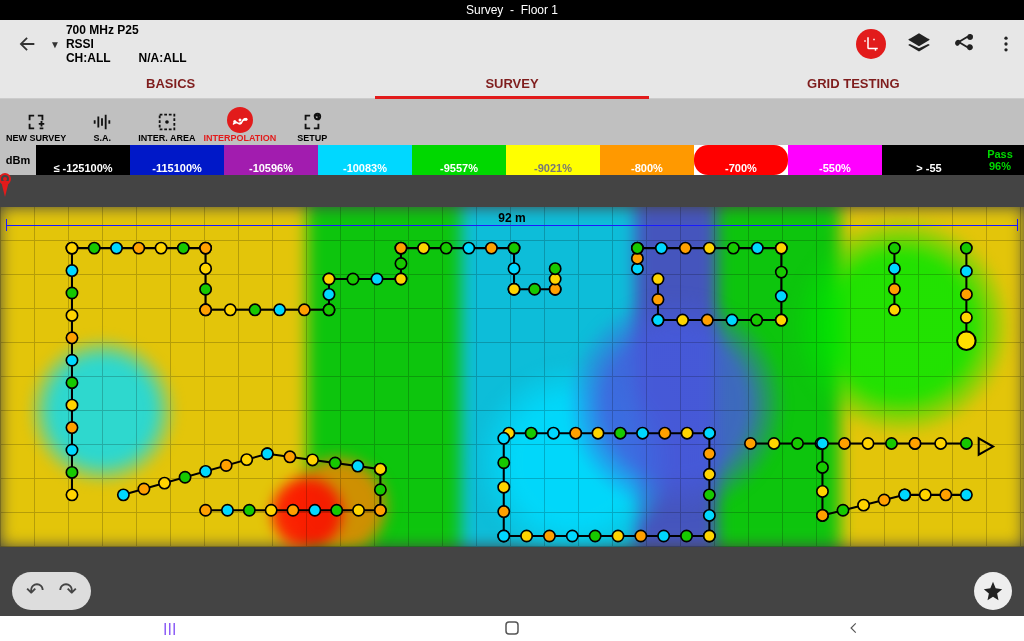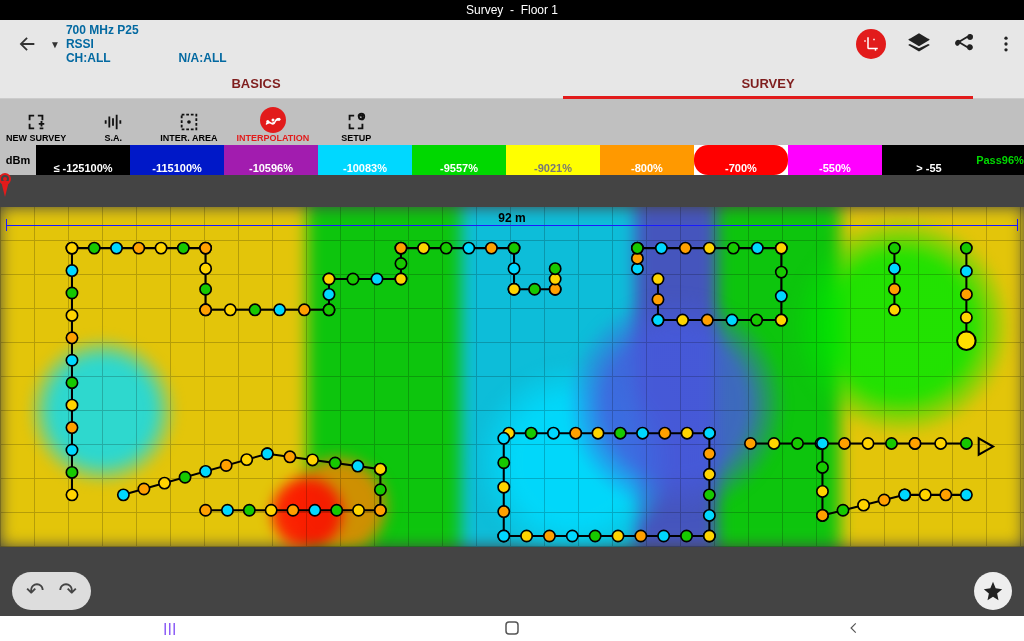--- a/index.html
+++ b/index.html
@@ -1,37 +1,37 @@
 <!DOCTYPE html>
 <html><head>
 <meta charset="utf-8">
 <style>
   html,body{margin:0;padding:0;font-family:Arial,Helvetica,sans-serif;background:#fff;width:1024px;height:641px;overflow:hidden;}
   .status-bar{height:20px;background:#000;color:#fff;font-size:12px;display:flex;align-items:center;justify-content:center;}
   .top-bar{height:48px;background:#e7e7e7;display:flex;align-items:center;position:relative;}
   .back{padding:0 16px;font-size:22px;color:#333;cursor:pointer;}
   .dd{font-size:10px;color:#333;margin-left:-4px;}
-  .info{color:#0369a1;font-size:12px;line-height:14px;font-weight:700;padding-left:6px;}
-  .info .row2{display:flex;gap:68px;}
+  .info{color:#000000;font-size:12px;line-height:14px;font-weight:700;padding-left:6px;}
+  .info .row2{display:flex;gap:28px;}
   .top-right{position:absolute;right:8px;top:0;height:48px;display:flex;align-items:center;gap:20px;}
   .icon-btn{cursor:pointer;display:flex;align-items:center;justify-content:center;}
   .circ-red{width:30px;height:30px;border-radius:50%;background:#e21b1b;display:flex;align-items:center;justify-content:center;}
   .tabs{height:30px;background:#e7e7e7;display:flex;border-bottom:1px solid #ccc;}
   .tab{flex:1;display:flex;align-items:center;justify-content:center;font-size:13px;font-weight:700;color:#7f1d1d;cursor:pointer;position:relative;}
   .tab.active::after{content:"";position:absolute;bottom:-1px;left:10%;right:10%;height:3px;background:#e21b1b;}
-  .toolbar{height:44px;background:#c0c0c0;display:flex;align-items:flex-end;gap:19px;padding:0 6px 2px;}
+  .toolbar{height:44px;background:#c0c0c0;display:flex;align-items:flex-end;gap:8px;padding:0 6px 2px;}
   .tool{display:flex;flex-direction:column;align-items:center;font-size:9px;font-weight:700;color:#000;cursor:pointer;min-width:56px;}
   .tool svg{height:22px;}
   .tool.active{color:#e21b1b;}
   .tool.active .tic{background:#e21b1b;}
   .tic{width:26px;height:26px;border-radius:50%;background:#444;display:flex;align-items:center;justify-content:center;}
   .legend{height:30px;display:flex;font-size:11px;font-weight:700;color:#fff;}
   .lg-label{width:36px;display:flex;align-items:center;justify-content:center;background:#c0c0c0;color:#000;}
   .lg-cell{flex:1;display:flex;flex-direction:row;align-items:flex-end;justify-content:center;padding:1px 6px;line-height:12px;}
-  .lg-pass{width:48px;display:flex;flex-direction:row;align-items:center;justify-content:center;background:#000;}
+  .lg-pass{width:48px;display:flex;flex-direction:column;align-items:center;justify-content:center;background:#000;}
   .canvas-wrap{height:391px;background:#444;position:relative;display:flex;align-items:center;justify-content:center;}
   .heatmap{position:relative;width:996px;height:340px;margin-top:12px;overflow:hidden;padding-left:38px;}
   .hm-bg{position:absolute;inset:0;background:
      linear-gradient(90deg, rgba(255,220,0,.85) 0 30%, rgba(0,230,0,.80) 30% 45%, rgba(0,220,255,.80) 45% 62%, rgba(70,90,220,.80) 58% 70%, rgba(0,230,0,.80) 70% 82%, rgba(255,220,0,.85) 82% 100%);
      filter:blur(8px);
   }
   .hm-bg2{position:absolute;inset:0;background:
      radial-gradient(circle at 30% 90%, rgba(255,0,0,.8) 0 30px, transparent 40px),
      radial-gradient(circle at 33% 88%, rgba(255,130,0,.8) 0 40px, transparent 55px),
      radial-gradient(circle at 10% 60%, rgba(0,220,255,.8) 0 50px, transparent 75px),
@@ -107,20 +107,23 @@
     </div>
   </div>
 </div>
 
 <div class="tabs">
   <div class="tab">
       <span>BASICS</span>
     </div>
   <div class="tab active">
       <span>SURVEY</span>
+    </div>
+  <div class="tab">
+      <span>GRID TESTING</span>
     </div>
 </div>
 
 <div class="toolbar">
   <div class="tool">
     <svg viewBox="0 0 24 24">
         <path fill="#111" d="M4 4h6v2H6v4H4V4zm10 0h6v6h-2V6h-4V4zM4 14h2v4h4v2H4v-6zm16 4v2h-4v-2h4zm-3-7h2v2h2v2h-2v2h-2v-2h-2v-2h2v-2z"></path>
       </svg>
     <span>NEW SURVEY</span>
   </div>

